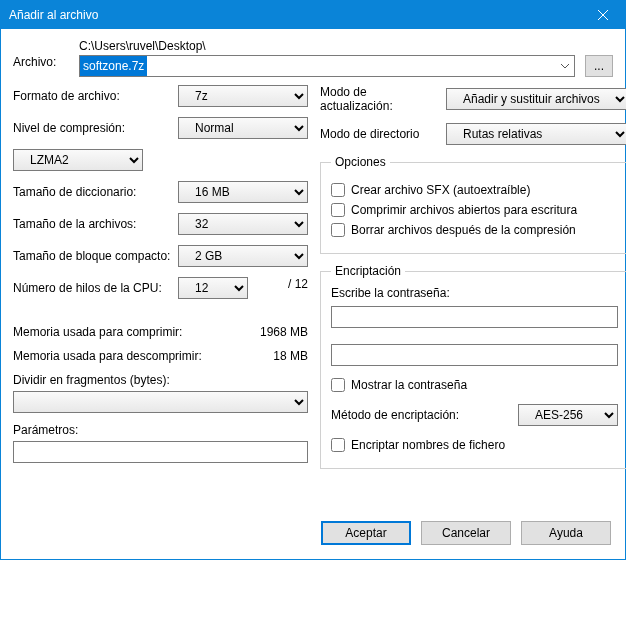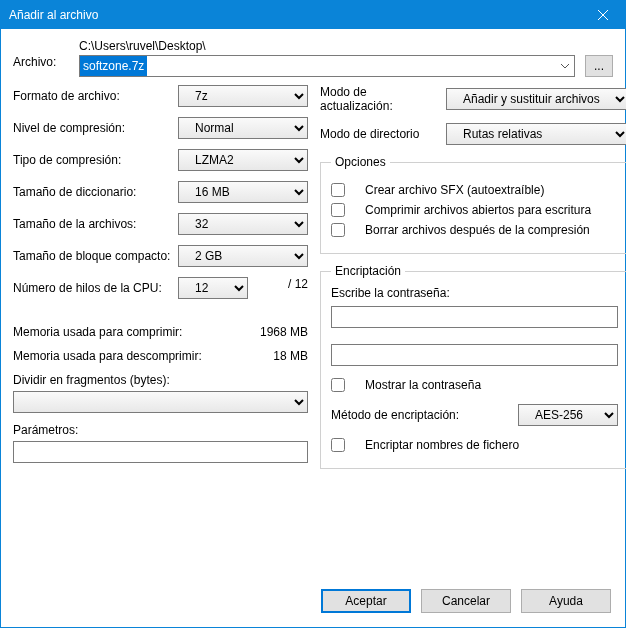--- a/index.html
+++ b/index.html
@@ -1,17 +1,17 @@
 <!DOCTYPE html>
 <html><head>
 <meta charset="utf-8">
 <style>
 * { box-sizing: border-box; font-family: "Segoe UI", Tahoma, sans-serif; }
 body { margin: 0; background: #fff; font-size: 12px; color: #000; }
-.window { width: 626px; height: 628px; border: 1px solid #0a84d8; display: flex; flex-direction: column; }
+.window { width: 626px; height: 560px; border: 1px solid #0a84d8; display: flex; flex-direction: column; }
 .titlebar { background: #0a84d8; color: #fff; height: 28px; display: flex; align-items: center; padding: 0 0 0 8px; }
 .titlebar .title { flex: 1; font-size: 12px; }
 .titlebar .close { width: 44px; height: 28px; display: flex; align-items: center; justify-content: center; cursor: pointer; }
 .titlebar .close svg { stroke: #fff; stroke-width: 1; }
 
 .content { flex: 1; padding: 10px 12px 6px 12px; display: flex; flex-direction: column; gap: 8px; }
 
 .file-row { display: flex; align-items: flex-start; gap: 10px; }
 .file-row .lbl { width: 56px; padding-top: 16px; }
 .file-row .col { flex: 1; display: flex; flex-direction: column; gap: 2px; }
@@ -48,21 +48,21 @@
 
 .param-col { display:flex; flex-direction: column; gap: 4px; }
 .param-col input { width: 100%; }
 
 .mode-row { display:flex; align-items:center; gap:6px; }
 .mode-row .lbl { width: 120px; }
 .mode-row select { flex: 1; }
 
 fieldset { border: 1px solid #d0d0d0; padding: 8px 10px 10px 10px; margin: 0; }
 legend { padding: 0 4px; font-size: 12px; }
-.chk-row { display:flex; align-items:center; gap: 20px; margin: 6px 0; }
+.chk-row { display:flex; align-items:center; gap: 6px; margin: 6px 0; }
 .chk-row input[type="checkbox"] { width: 14px; height: 14px; margin: 0; }
 
 .enc-col { display:flex; flex-direction: column; gap: 6px; }
 .enc-col input[type="text"] { width: 100%; }
 .enc-method { display:flex; align-items:center; gap: 8px; }
 .enc-method .lbl { flex: 1; }
 .enc-method select { width: 100px; }
 
 .actions { display: flex; justify-content: flex-end; gap: 10px; padding: 10px 14px 14px; }
 .actions button {
@@ -114,21 +114,20 @@
           <div class="lbl">Formato de archivo:</div>
           <div class="ctl"><select class="wide-select"><option>7z</option></select></div>
         </div>
 
         <div class="row">
           <div class="lbl">Nivel de compresión:</div>
           <div class="ctl"><select class="wide-select"><option>Normal</option></select></div>
         </div>
 
         <div class="row">
-          <div class="lbl">Tipo de compresión:</div>
           <div class="ctl"><select class="wide-select"><option>LZMA2</option></select></div>
         </div>
 
         <div class="row">
           <div class="lbl">Tamaño de diccionario:</div>
           <div class="ctl"><select class="wide-select"><option>16 MB</option></select></div>
         </div>
 
         <div class="row">
           <div class="lbl">Tamaño de la archivos:</div>

